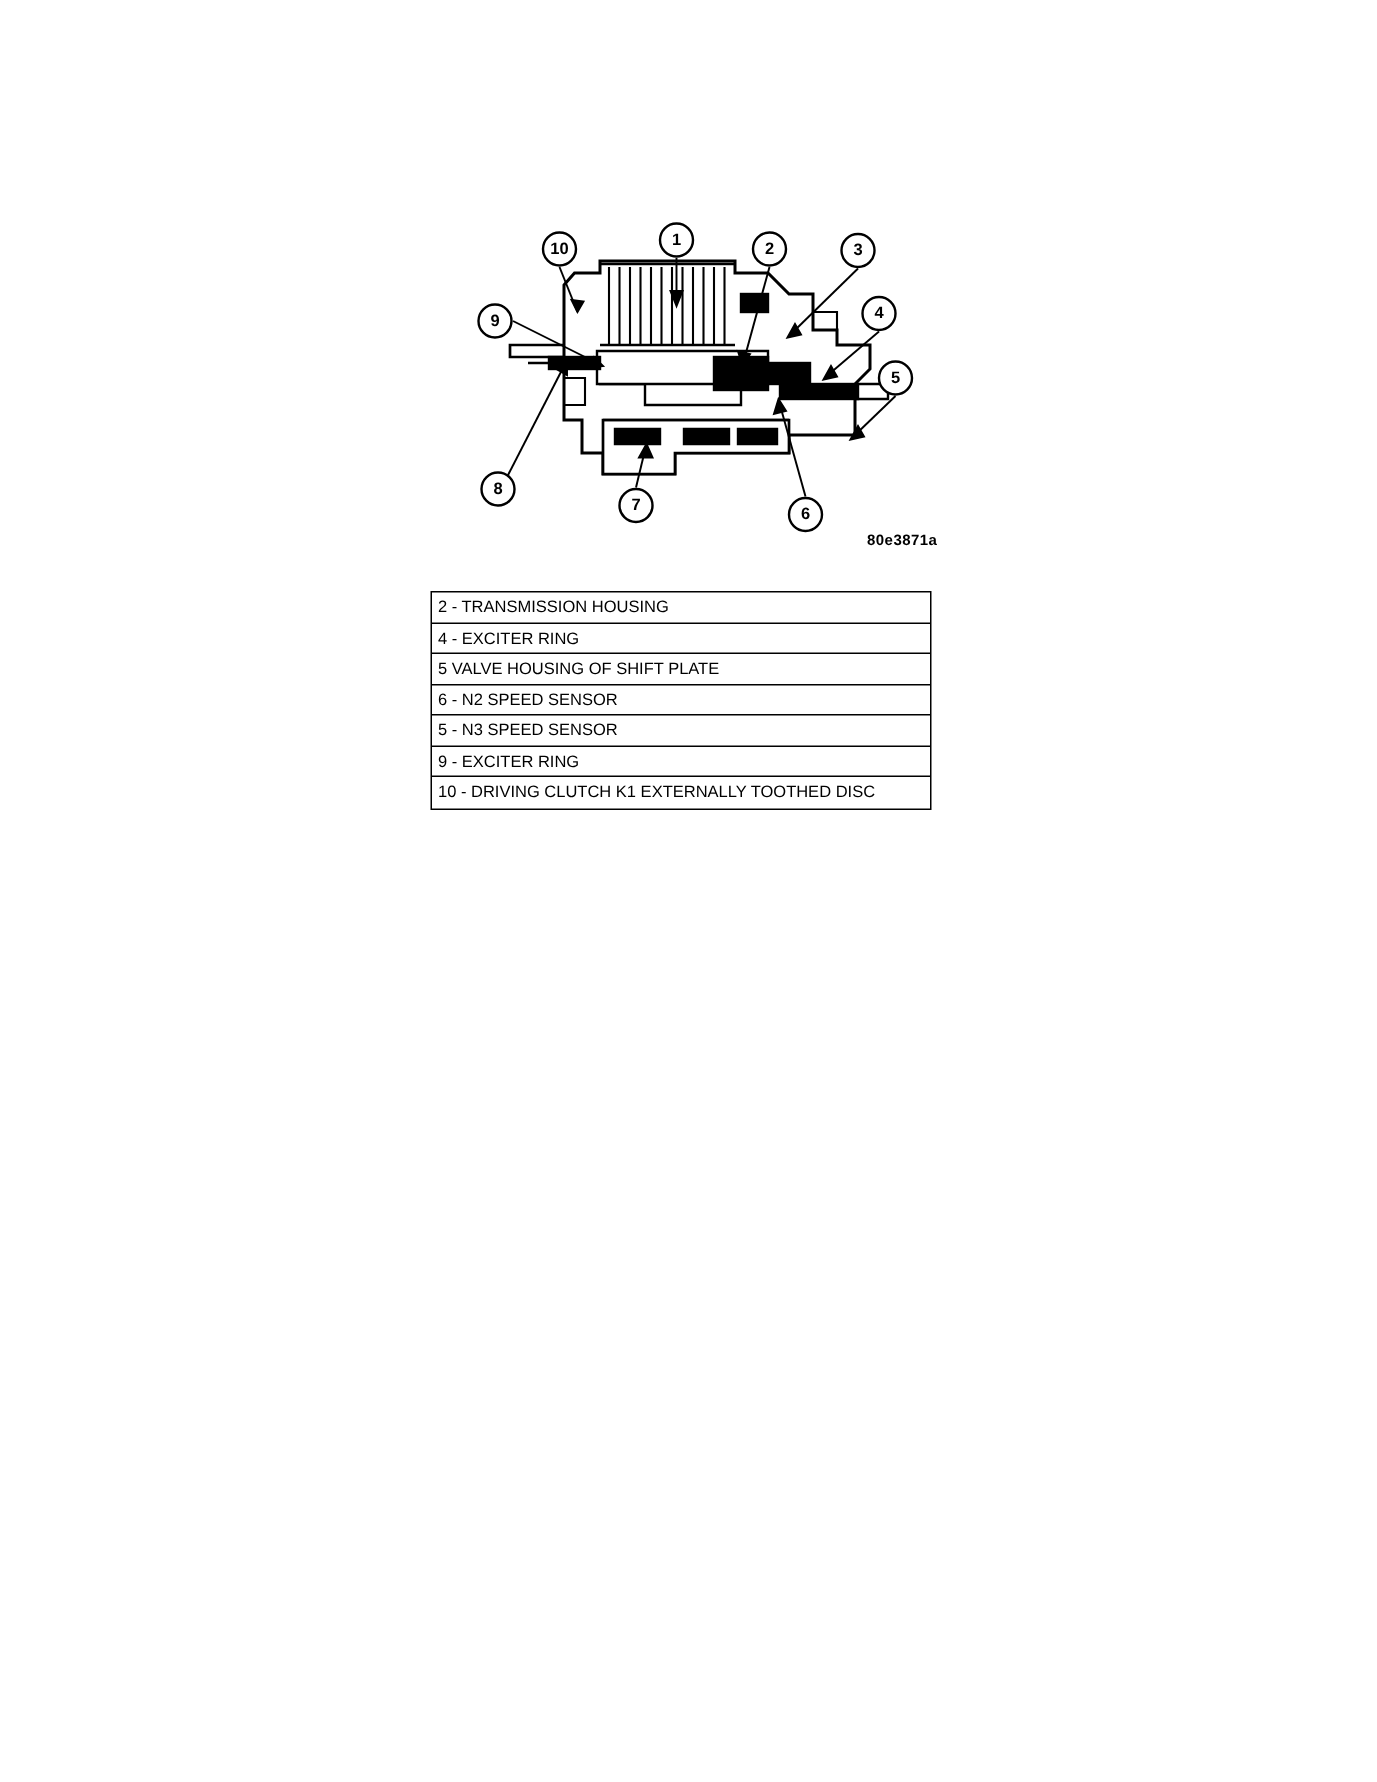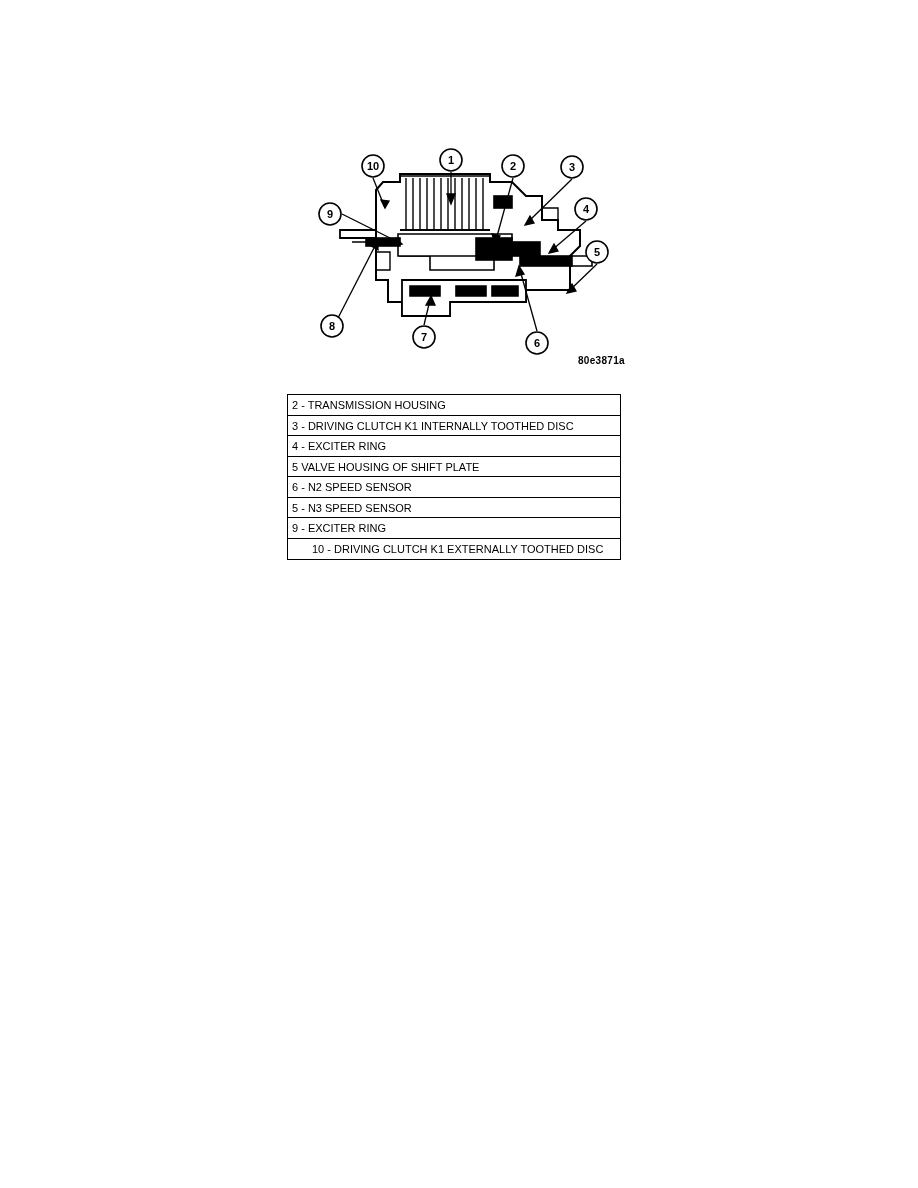--- a/index.html
+++ b/index.html
@@ -73,21 +73,20 @@
     padding-left: 4px;
     font-family: "Liberation Sans", sans-serif;
     font-size: 11px;
     color: #000000;
     white-space: nowrap;
     overflow: hidden;
     box-sizing: border-box;
   }
   .legend-row:last-child {
     border-bottom: none;
-    margin-left: 20px;
   }
 </style>
 </head>
 <body>
 
 <div id="page">
 
   <div id="figure">
     <svg width="400" height="240" viewBox="0 0 400 240" xmlns="http://www.w3.org/2000/svg">
       <g fill="none" stroke="#000000" stroke-width="1.6">
@@ -211,21 +210,20 @@
           <text class="callout-num" x="257" y="213">6</text>
         </g>
       </g>
     </svg>
   </div>
 
   <div class="figure-id">80e3871a</div>
 
   <div id="legend">
     <div class="legend-row">2 - TRANSMISSION HOUSING</div>
-    <div class="legend-row">3 - DRIVING CLUTCH K1 INTERNALLY TOOTHED DISC</div>
     <div class="legend-row">4 - EXCITER RING</div>
     <div class="legend-row">5   VALVE HOUSING OF SHIFT PLATE</div>
     <div class="legend-row">6 - N2 SPEED SENSOR</div>
     <div class="legend-row">5 - N3 SPEED SENSOR</div>
     <div class="legend-row">9 - EXCITER RING</div>
     <div class="legend-row">10 - DRIVING CLUTCH K1 EXTERNALLY TOOTHED DISC</div>
   </div>
 
 </div>
 

